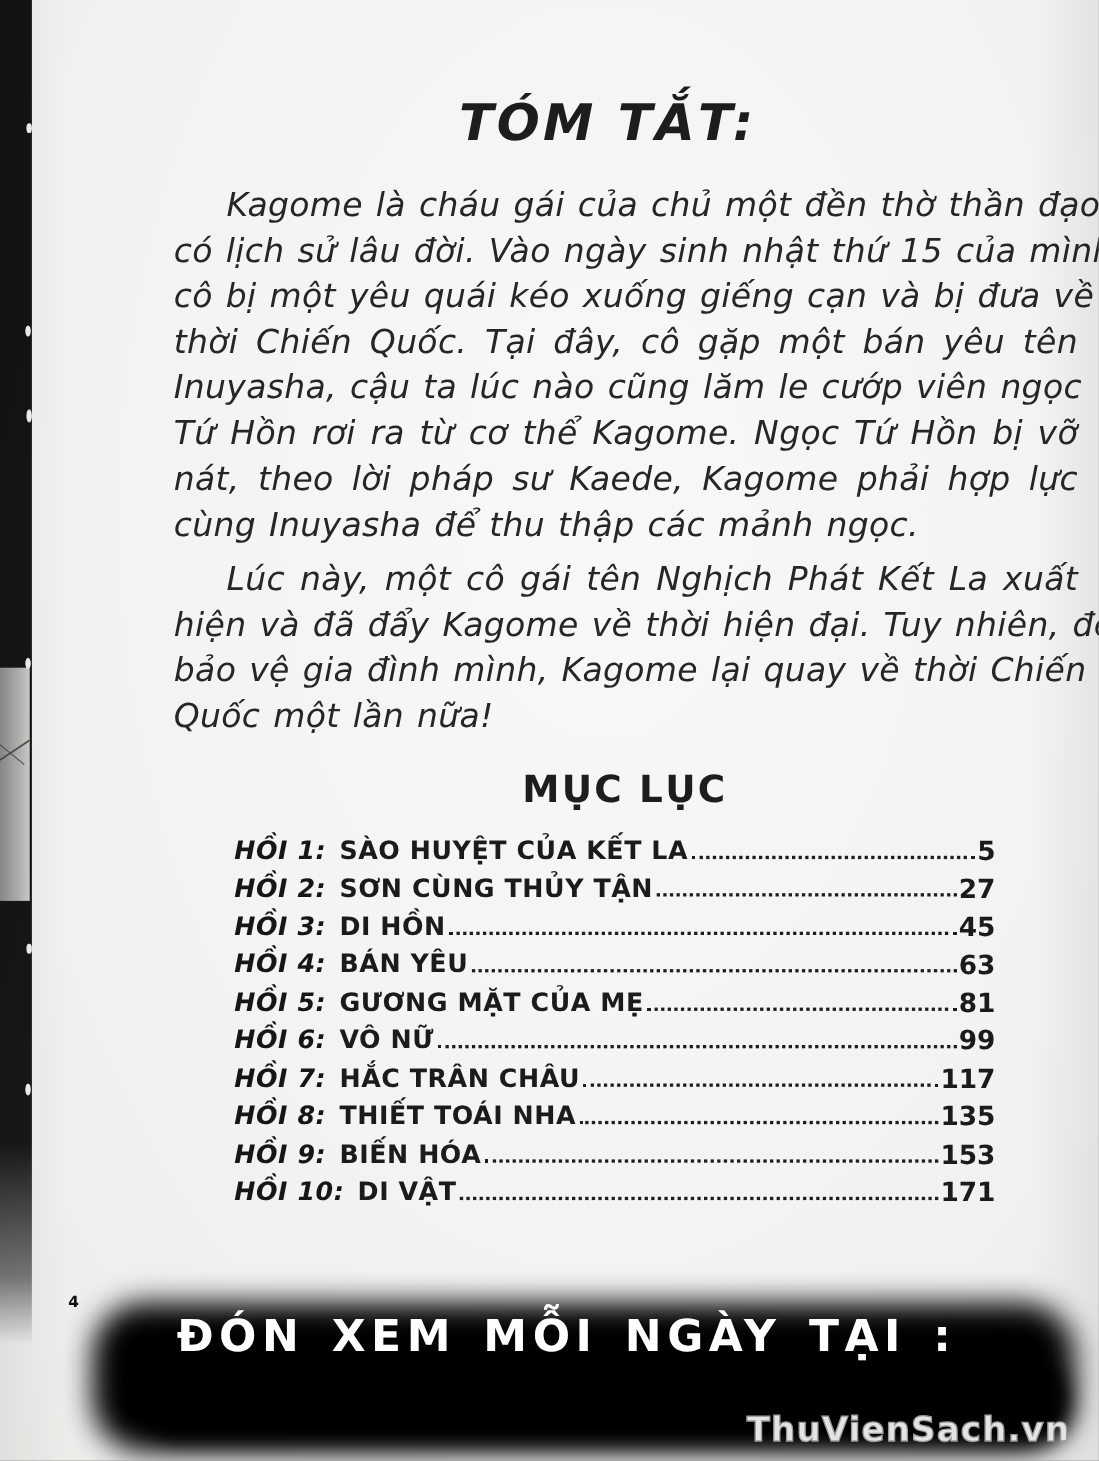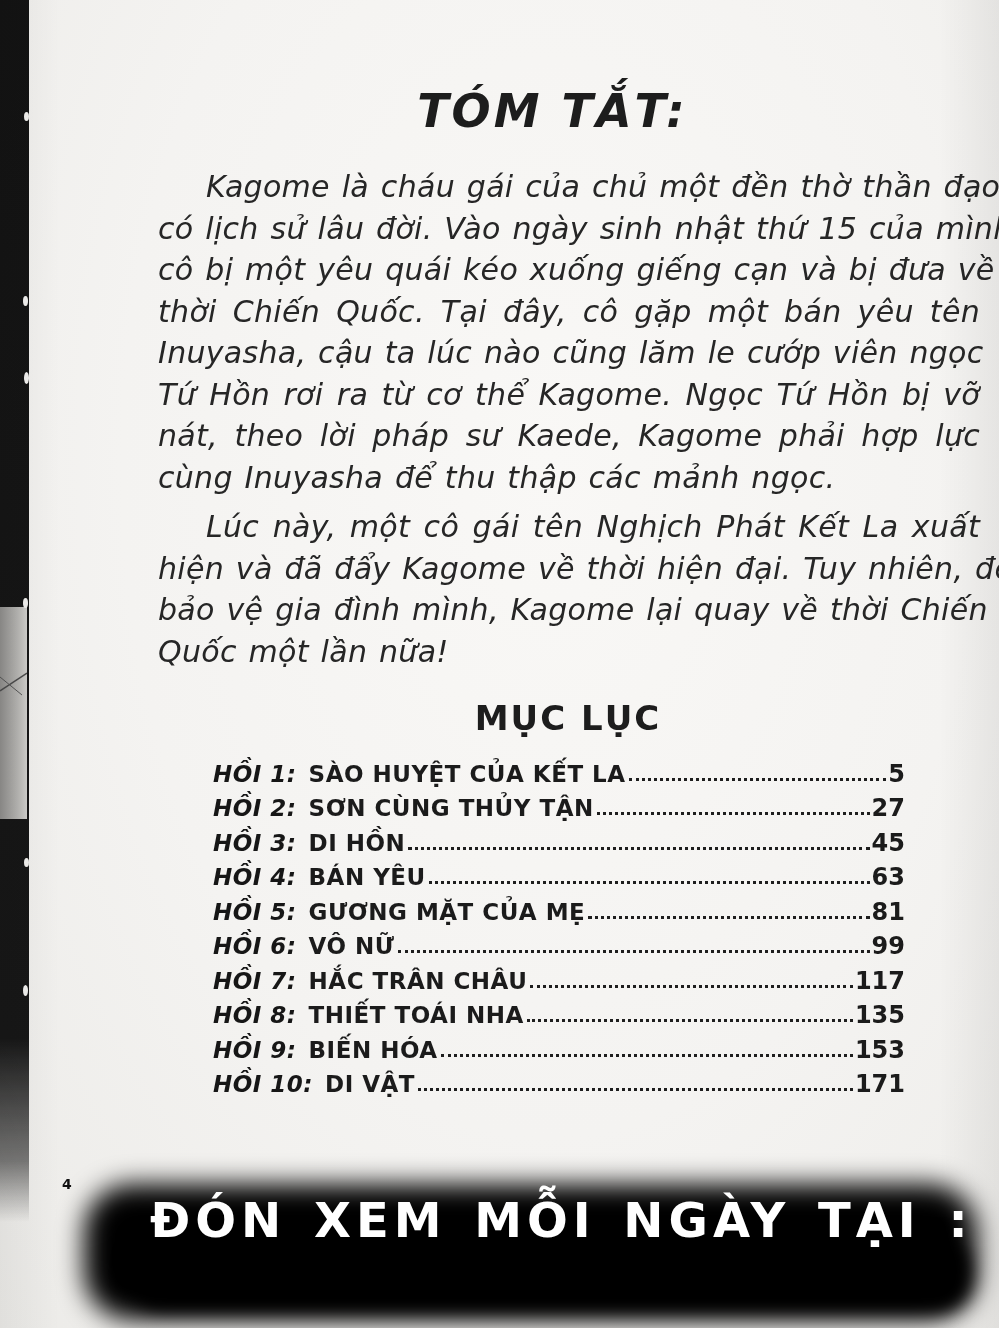--- a/index.html
+++ b/index.html
@@ -61,22 +61,22 @@
   .blob{
     position:absolute;left:84px;top:1184px;width:893px;height:136px;
     background:#000;border-radius:48px;filter:blur(13px);
   }
   .blob2{
     position:absolute;left:130px;top:1238px;width:840px;height:72px;
     background:#000;border-radius:30px;filter:blur(9px);
   }
   .tagline{
     position:absolute;left:150px;top:1192px;width:730px;
-    font-size:48px;font-weight:700;color:#ffffff;letter-spacing:5px;word-spacing:6px;
-    white-space:nowrap;z-index:6;
+    font-size:40px;font-weight:700;color:#ffffff;letter-spacing:5px;word-spacing:6px;
+    white-space:nowrap;z-index:6;text-align:center;
   }
   .site{
     position:absolute;left:100px;top:1238px;width:880px;
     font-size:74px;line-height:74px;font-weight:700;color:#a9a9a9;
     letter-spacing:6px;white-space:nowrap;z-index:7;
     text-shadow:3px 3px 0 #000, -2px 2px 0 #000, 2px -2px 2px #000;
   }
   .watermark{
     position:absolute;right:26px;top:1282px;font-size:31px;font-weight:700;
     color:#e4e4e3;letter-spacing:1px;z-index:8;
@@ -182,14 +182,15 @@
       <span class="dots"></span>
       <span class="toc-page">171</span>
     </div>
   </div>
 
   <div class="folio">4</div>
 
   <div class="blob"></div>
   <div class="blob2"></div>
   <div class="tagline">ĐÓN XEM MỖI NGÀY TẠI :</div>
+  <div class="watermark">ThuVienSach.vn</div>
 
 </div>
 
 </body></html>

